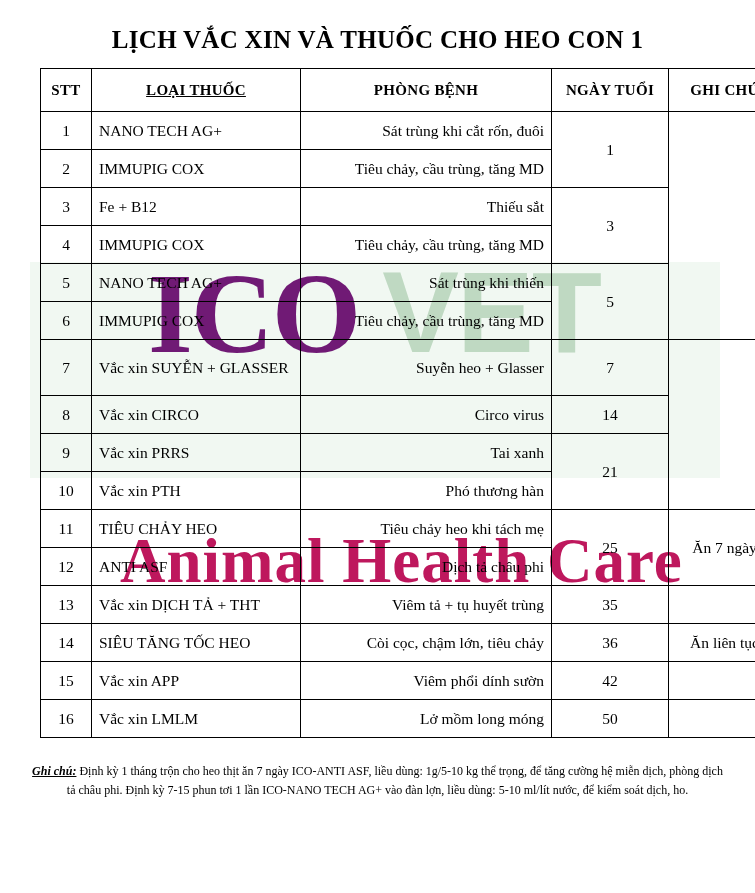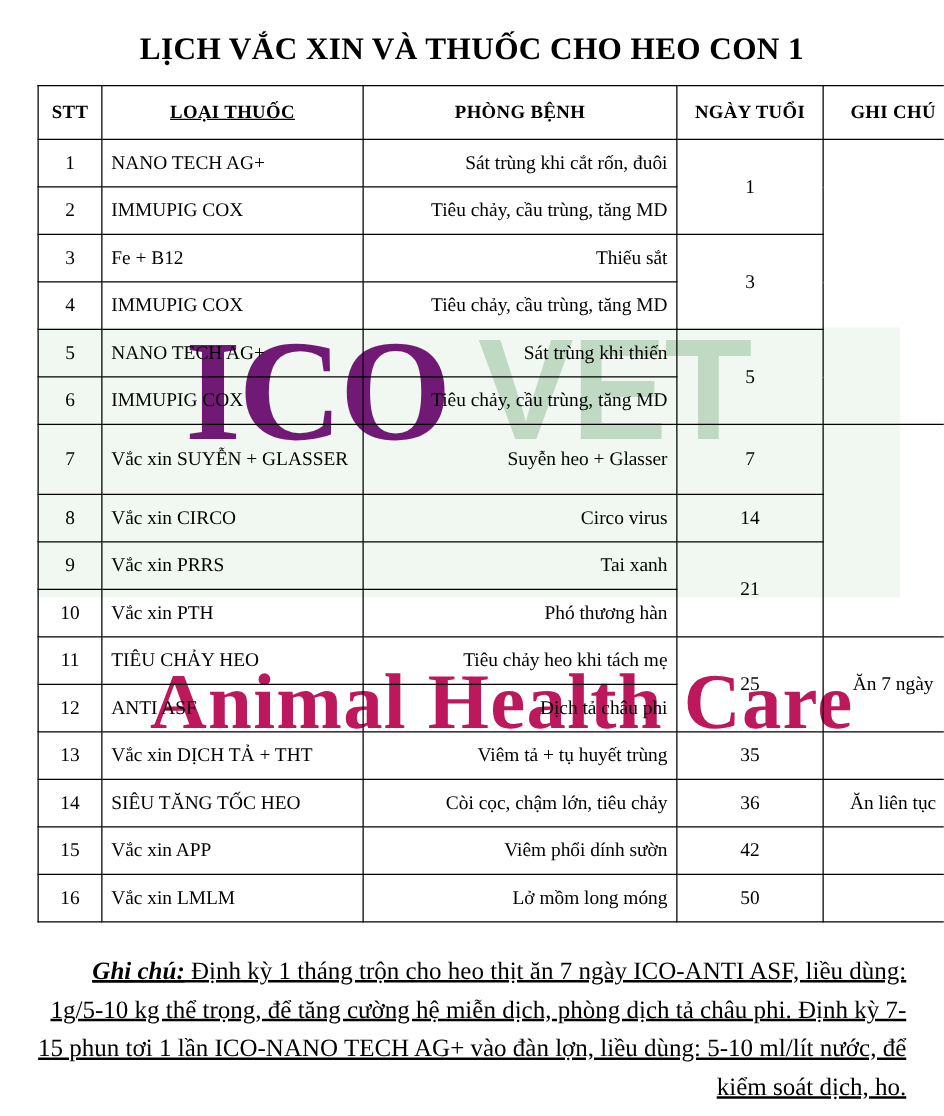--- a/index.html
+++ b/index.html
@@ -78,21 +78,21 @@
     font-weight: bold;
     letter-spacing: 0.3px;
     padding-top: 26px;
     padding-bottom: 14px;
   }
 
   
   .table-wrap {
     position: relative;
     z-index: 2;
-    padding: 0 30px;
+    padding: 0 40px;
   }
   table.sched {
     border-collapse: collapse;
     width: 695px;
     table-layout: fixed;
     background: transparent;
   }
   table.sched th,
   table.sched td {
     border: 1px solid #000000;
@@ -123,24 +123,23 @@
   th.h-note { width: 103px; }
 
   tr.row { height: 38px; }
   tr.row-tall { height: 56px; }
 
   
   .footnote {
     position: relative;
     z-index: 2;
     margin: 24px 30px 0 30px;
-    font-size: 20px;
+    font-size: 12px;
     line-height: 1.55;
-    text-align: right;
-    text-decoration: underline;
+    text-align: center;
   }
   .footnote .fn-label {
     font-weight: bold;
     font-style: italic;
     text-decoration: underline;
   }
 </style>
 </head>
 <body>
 

